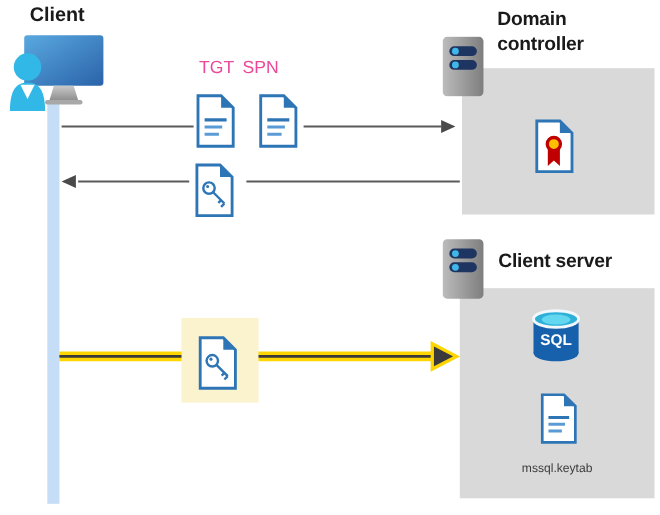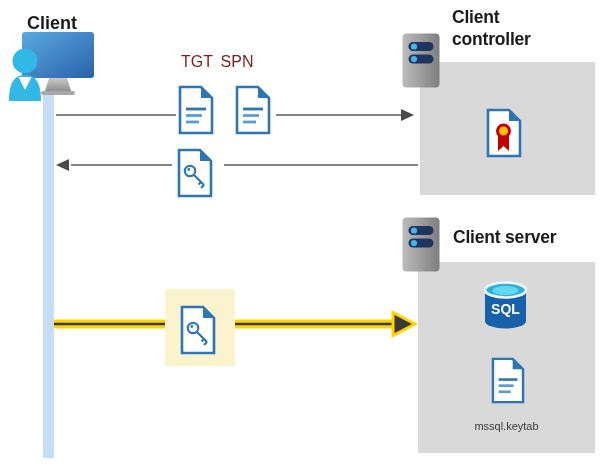--- a/index.html
+++ b/index.html
@@ -14,24 +14,24 @@
   #lifeline{left:43px;top:92px;width:11px;height:366px;background:#C5DDF6;z-index:1;}
   
   #arrow-layer{left:0;top:0;z-index:2;}
   
   #highlight{left:165px;top:289px;width:70px;height:77px;background:#FBF2CE;z-index:3;}
   
   .icon{z-index:4;}
   
   .lbl{z-index:5;color:#1A1A1A;}
   .title{font-weight:bold;font-size:17.5px;line-height:1.28;letter-spacing:-0.2px;}
-  #client-label{left:27px;top:13px;font-size:18px;font-weight:bold;}
+  #client-label{left:27px;top:3px;font-size:18px;font-weight:bold;}
   #dc-title{left:452px;top:6px;width:122px;}
   #linux-title{left:453px;top:226px;width:142px;}
-  .ticket-lbl{font-size:16px;color:#7f1d1d;text-align:center;width:44px;}
+  .ticket-lbl{font-size:16px;color:#ec4899;text-align:center;width:44px;}
   #tgt-label{left:175px;top:53px;}
   #spn-label{left:215px;top:53px;}
   #keytab-label{left:418px;top:420px;width:177px;text-align:center;font-size:11px;color:#3B3B3B;}
 </style>
 </head>
 <body>
 
 <div id="canvas">
 
   <div class="abs node-box" style="left:420px;top:62px;width:175px;height:133px;"></div>
@@ -157,21 +157,21 @@
   <svg class="abs icon" style="left:489px;top:357px;" width="38" height="47" viewBox="0 0 40 50">
     <path d="M4,2 H25 L36,13 V48 H4 Z" fill="#FFFFFF" stroke="#2E75B6" stroke-width="2.6"></path>
     <polygon points="25,2 25,13 36,13" fill="#2E75B6"></polygon>
     <line x1="10" y1="24" x2="30" y2="24" stroke="#2E75B6" stroke-width="2.8"></line>
     <line x1="10" y1="30.5" x2="26" y2="30.5" stroke="#5B9BD5" stroke-width="2.8"></line>
     <line x1="10" y1="37" x2="23" y2="37" stroke="#5B9BD5" stroke-width="2.8"></line>
   </svg>
 
   <div class="abs lbl" id="client-label">Client</div>
 
-  <div class="abs lbl title" id="dc-title">Client controller</div>
+  <div class="abs lbl title" id="dc-title">Domain controller</div>
 
   <div class="abs lbl title" id="linux-title">Client server</div>
 
   <div class="abs lbl ticket-lbl" id="tgt-label">TGT</div>
 
   <div class="abs lbl ticket-lbl" id="spn-label">SPN</div>
 
   <div class="abs lbl" id="keytab-label">mssql.keytab</div>
 
 </div>

